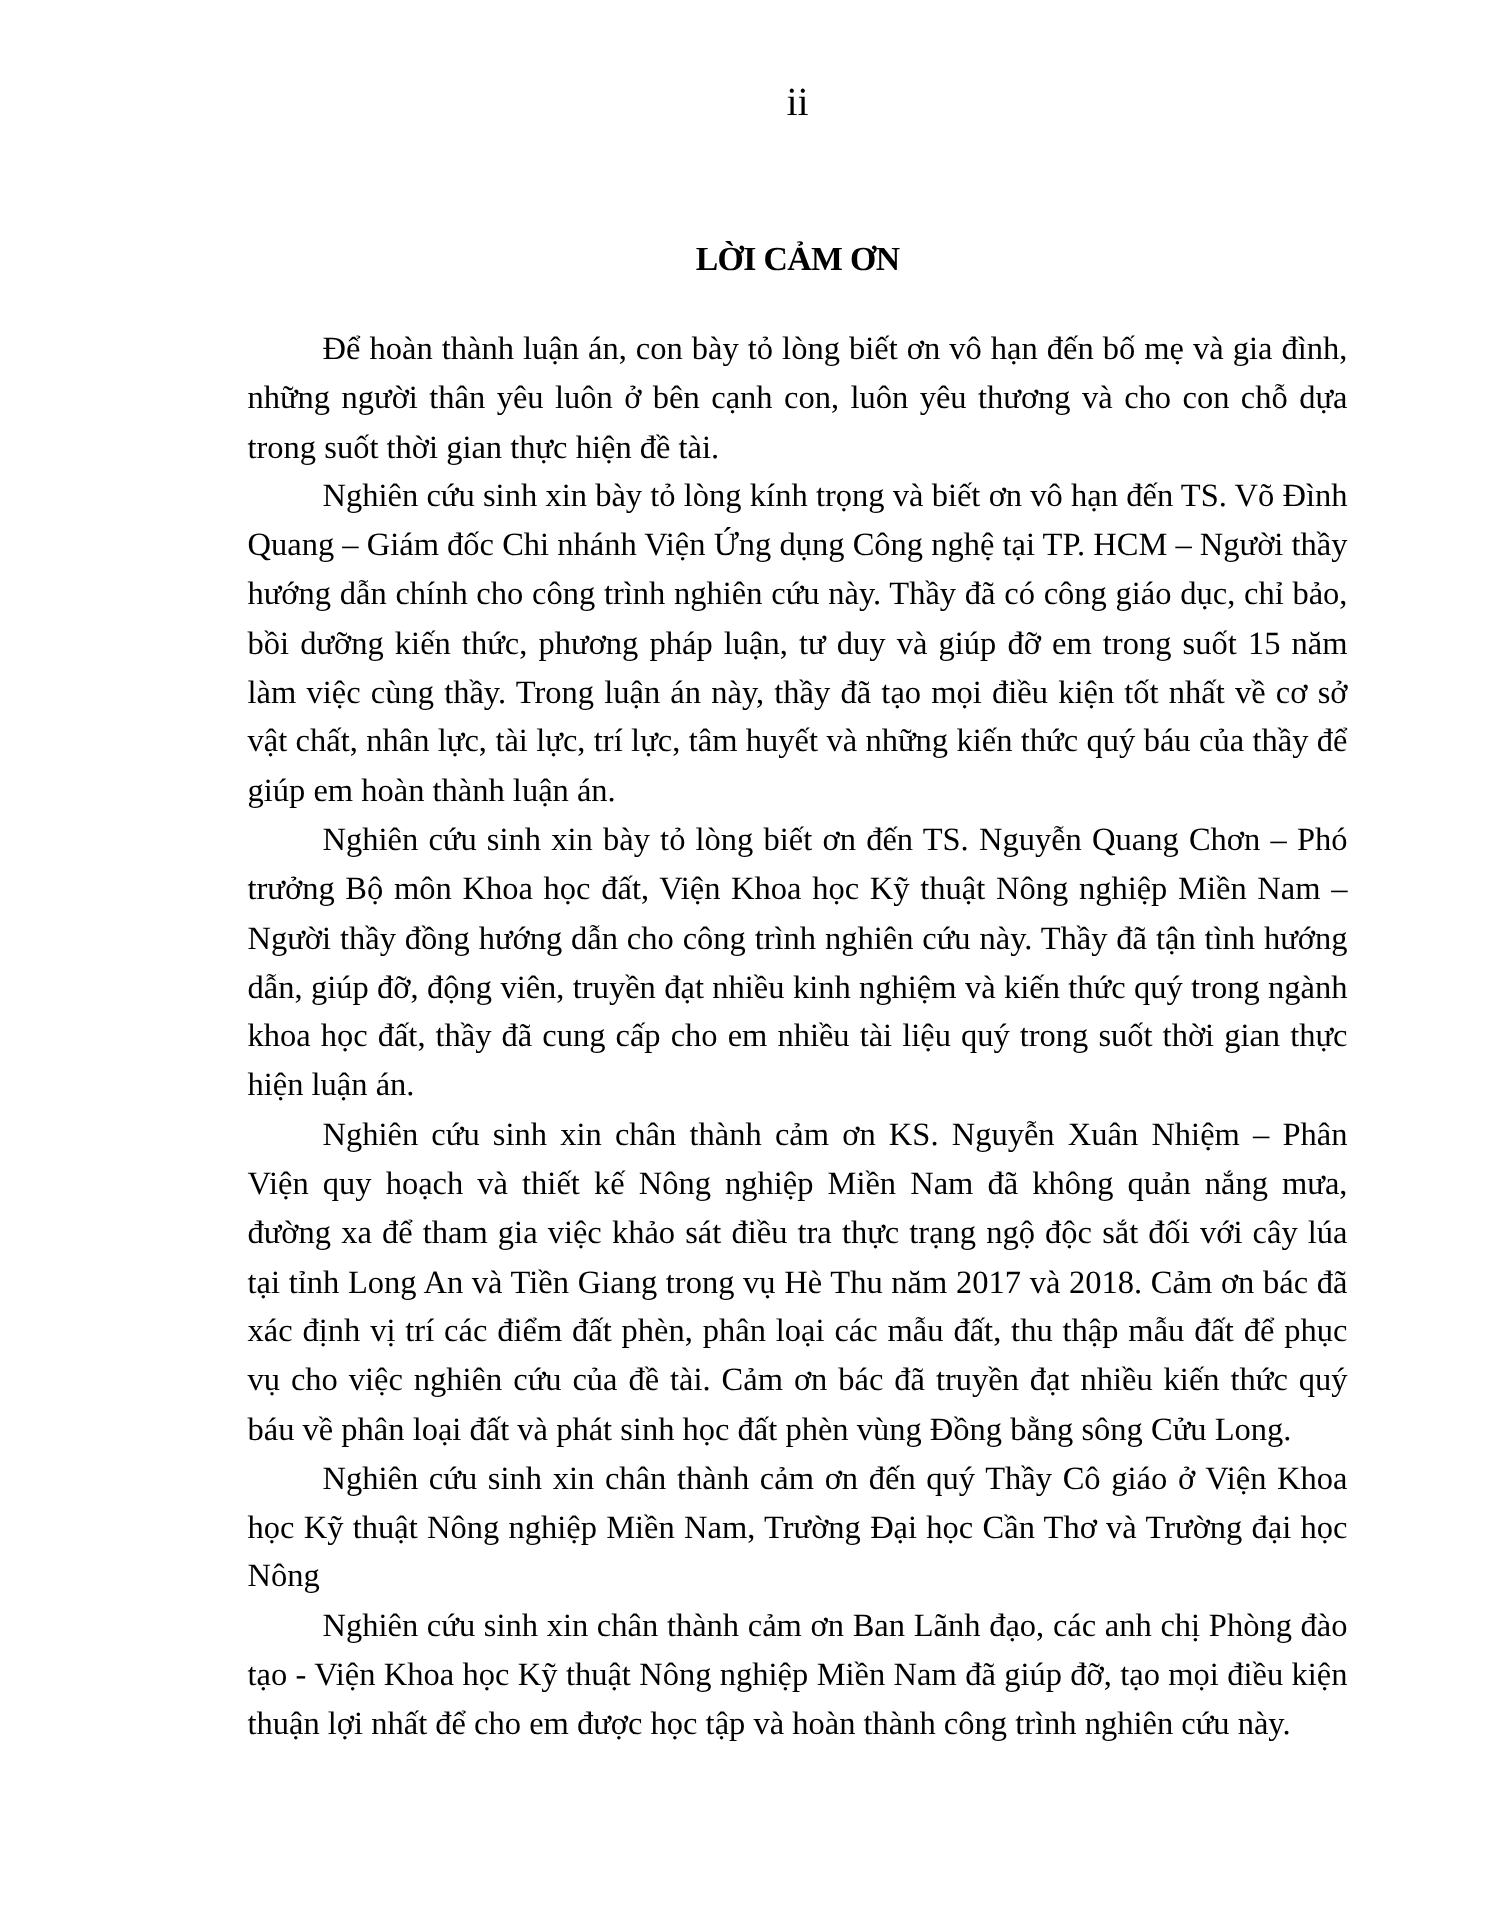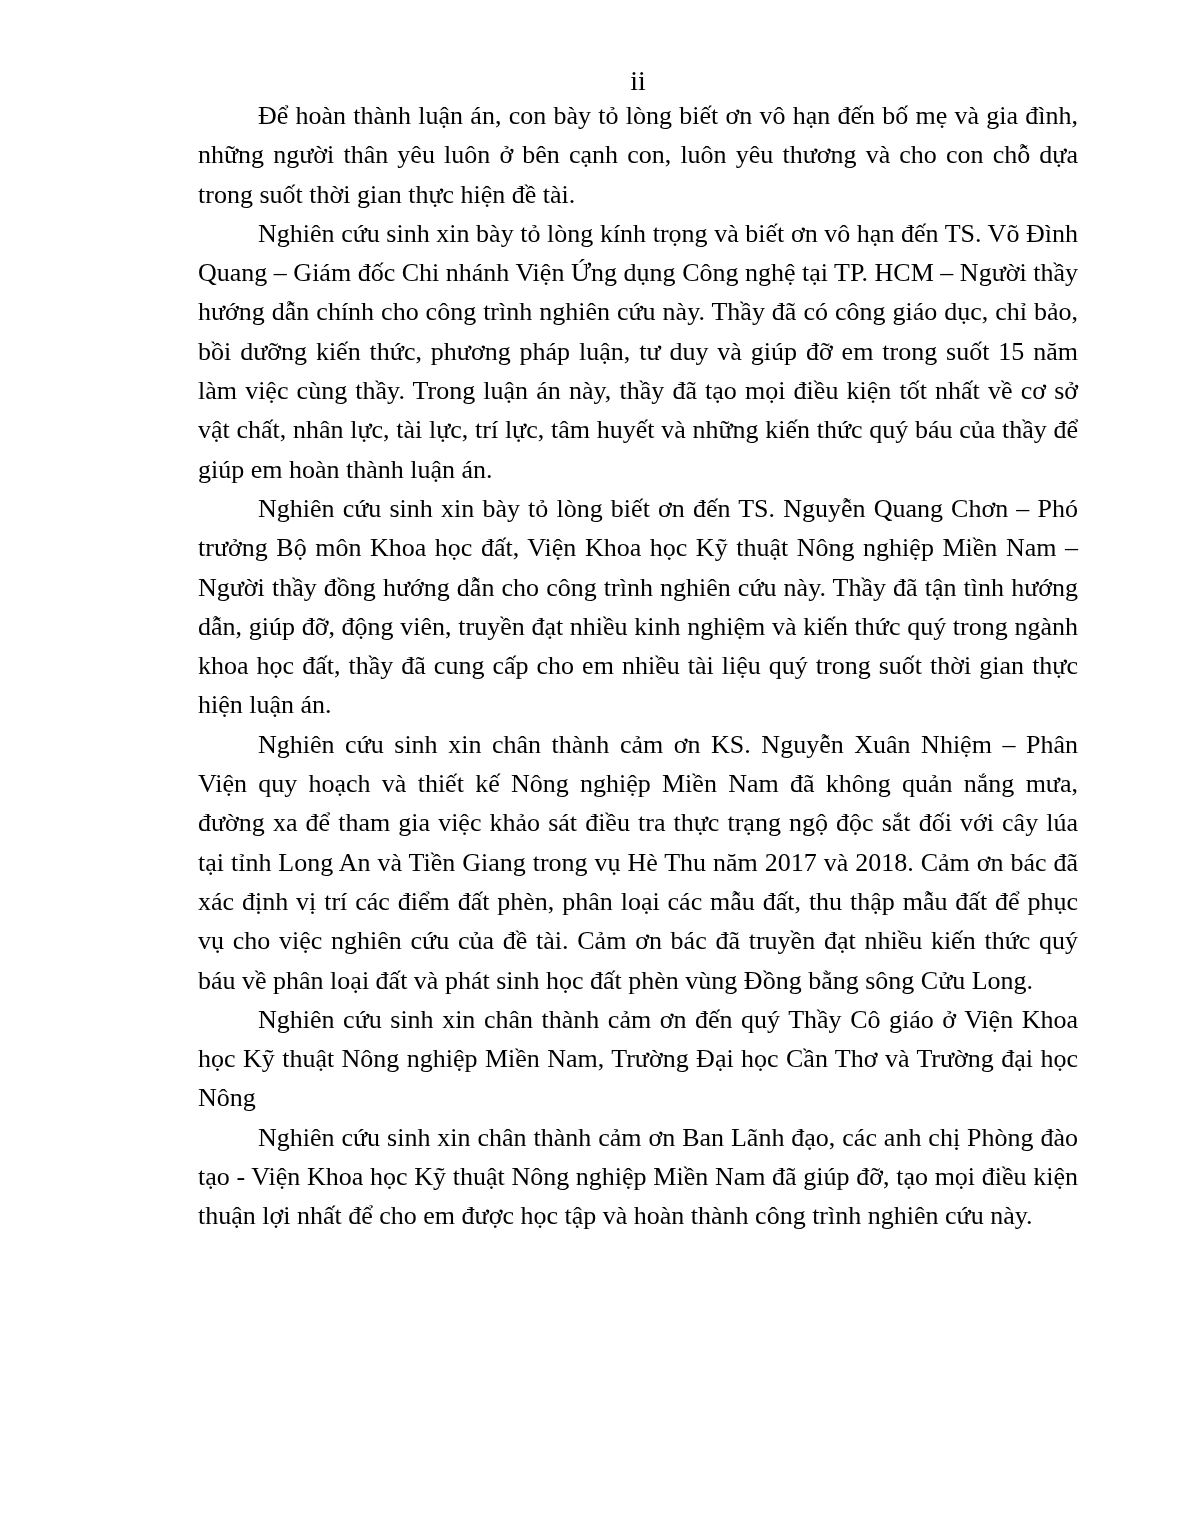--- a/index.html
+++ b/index.html
@@ -15,51 +15,53 @@
     margin: 0 auto;
     background: #ffffff;
     color: #000000;
     box-sizing: border-box;
     padding: 66px 112px 0 198px;
     font-family: "Liberation Serif", "DejaVu Serif", serif;
     overflow: hidden;
   }
   .page-number {
     text-align: center;
-    font-size: 28px;
+    font-size: 32px;
     line-height: 30px;
     color: #000000;
   }
   .doc-title {
     margin: 96px 0 0 0;
     text-align: center;
     font-size: 27px;
     font-weight: bold;
     line-height: 31px;
     letter-spacing: -0.5px;
     color: #000000;
   }
   .doc-body {
+    margin-top: 36px;
     font-size: 26px;
     line-height: 39.3px;
     text-align: justify;
     color: #000000;
   }
   .doc-body p {
     margin: 0;
     padding: 0;
     text-indent: 60px;
   }
 </style>
 </head>
 <body>
 
 <div class="page">
   <div class="page-number">ii</div>
 
+  <h1 class="doc-title">LỜI CẢM ƠN</h1>
 
   <div class="doc-body">
     <p>Để hoàn thành luận án, con bày tỏ lòng biết ơn vô hạn đến bố mẹ và gia đình, những người thân yêu luôn ở bên cạnh con, luôn yêu thương và cho con chỗ dựa trong suốt thời gian thực hiện đề tài.</p>
     <p>Nghiên cứu sinh xin bày tỏ lòng kính trọng và biết ơn vô hạn đến TS. Võ Đình Quang – Giám đốc Chi nhánh Viện Ứng dụng Công nghệ tại TP. HCM – Người thầy hướng dẫn chính cho công trình nghiên cứu này. Thầy đã có công giáo dục, chỉ bảo, bồi dưỡng kiến thức, phương pháp luận, tư duy và giúp đỡ em trong suốt 15 năm làm việc cùng thầy. Trong luận án này, thầy đã tạo mọi điều kiện tốt nhất về cơ sở vật chất, nhân lực, tài lực, trí lực, tâm huyết và những kiến thức quý báu của thầy để giúp em hoàn thành luận án.</p>
     <p>Nghiên cứu sinh xin bày tỏ lòng biết ơn đến TS. Nguyễn Quang Chơn – Phó trưởng Bộ môn Khoa học đất, Viện Khoa học Kỹ thuật Nông nghiệp Miền Nam – Người thầy đồng hướng dẫn cho công trình nghiên cứu này. Thầy đã tận tình hướng dẫn, giúp đỡ, động viên, truyền đạt nhiều kinh nghiệm và kiến thức quý trong ngành khoa học đất, thầy đã cung cấp cho em nhiều tài liệu quý trong suốt thời gian thực hiện luận án.</p>
     <p>Nghiên cứu sinh xin chân thành cảm ơn KS. Nguyễn Xuân Nhiệm – Phân Viện quy hoạch và thiết kế Nông nghiệp Miền Nam đã không quản nắng mưa, đường xa để tham gia việc khảo sát điều tra thực trạng ngộ độc sắt đối với cây lúa tại tỉnh Long An và Tiền Giang trong vụ Hè Thu năm 2017 và 2018. Cảm ơn bác đã xác định vị trí các điểm đất phèn, phân loại các mẫu đất, thu thập mẫu đất để phục vụ cho việc nghiên cứu của đề tài. Cảm ơn bác đã truyền đạt nhiều kiến thức quý báu về phân loại đất và phát sinh học đất phèn vùng Đồng bằng sông Cửu Long.</p>
     <p>Nghiên cứu sinh xin chân thành cảm ơn đến quý Thầy Cô giáo ở Viện Khoa học Kỹ thuật Nông nghiệp Miền Nam, Trường Đại học Cần Thơ và Trường đại học Nông</p>
     <p>Nghiên cứu sinh xin chân thành cảm ơn Ban Lãnh đạo, các anh chị Phòng đào tạo - Viện Khoa học Kỹ thuật Nông nghiệp Miền Nam đã giúp đỡ, tạo mọi điều kiện thuận lợi nhất để cho em được học tập và hoàn thành công trình nghiên cứu này.</p>
   </div>
 </div>

